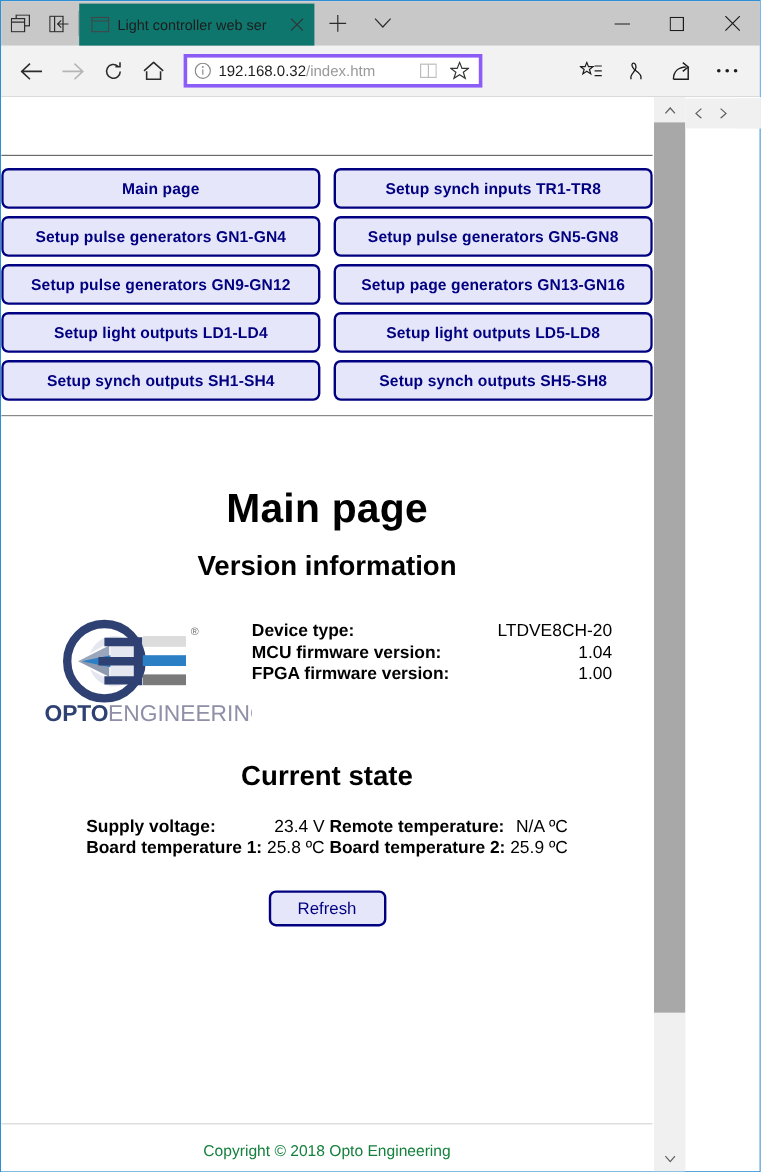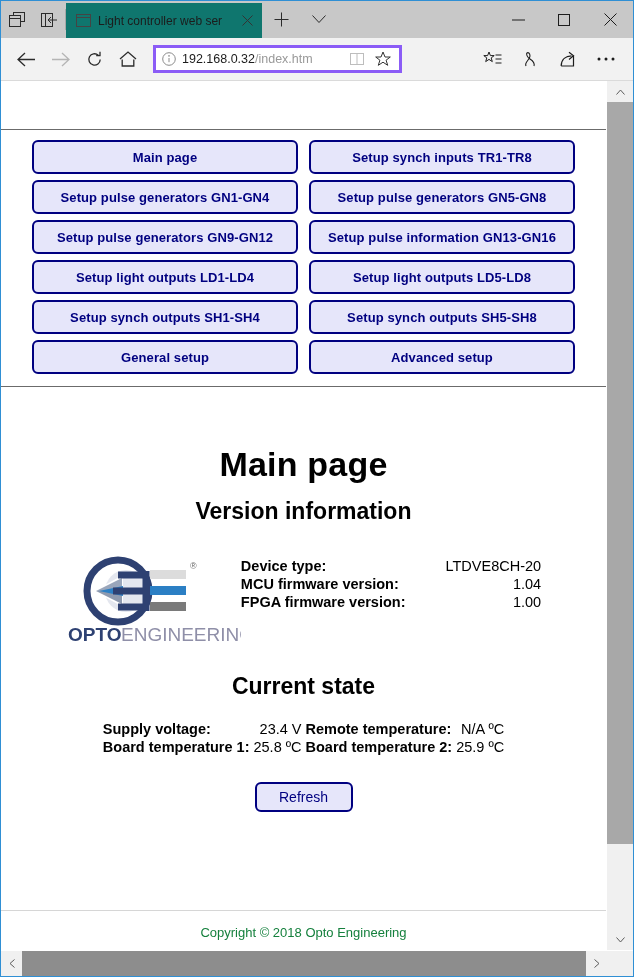--- a/index.html
+++ b/index.html
@@ -160,21 +160,21 @@
     display: flex;
     align-items: center;
     justify-content: center;
     color: #1c1c1c;
   }
 
   
   .viewport-wrap {
     flex: 1 1 auto;
     display: flex;
-    flex-direction: column;
+    flex-direction: row;
     min-height: 0;
     position: relative;
   }
   .viewport-row {
     flex: 1 1 auto;
     display: flex;
     min-height: 0;
   }
   .page {
     flex: 1 1 auto;
@@ -508,33 +508,29 @@
           <div class="navrow">
             <div class="navbtn">Main page</div>
             <div class="navbtn">Setup synch inputs TR1-TR8</div>
           </div>
           <div class="navrow">
             <div class="navbtn">Setup pulse generators GN1-GN4</div>
             <div class="navbtn">Setup pulse generators GN5-GN8</div>
           </div>
           <div class="navrow">
             <div class="navbtn">Setup pulse generators GN9-GN12</div>
-            <div class="navbtn">Setup pulse information GN13-GN16</div>
+            <div class="navbtn">Setup page generators GN13-GN16</div>
           </div>
           <div class="navrow">
             <div class="navbtn">Setup light outputs LD1-LD4</div>
             <div class="navbtn">Setup light outputs LD5-LD8</div>
           </div>
           <div class="navrow">
             <div class="navbtn">Setup synch outputs SH1-SH4</div>
             <div class="navbtn">Setup synch outputs SH5-SH8</div>
-          </div>
-          <div class="navrow">
-            <div class="navbtn">General setup</div>
-            <div class="navbtn">Advanced setup</div>
           </div>
         </div>
 
         <div class="content">
 
           <h1 class="h1">Main page</h1>
           <h2 class="h2">Version information</h2>
 
           <div class="version-block">
 

